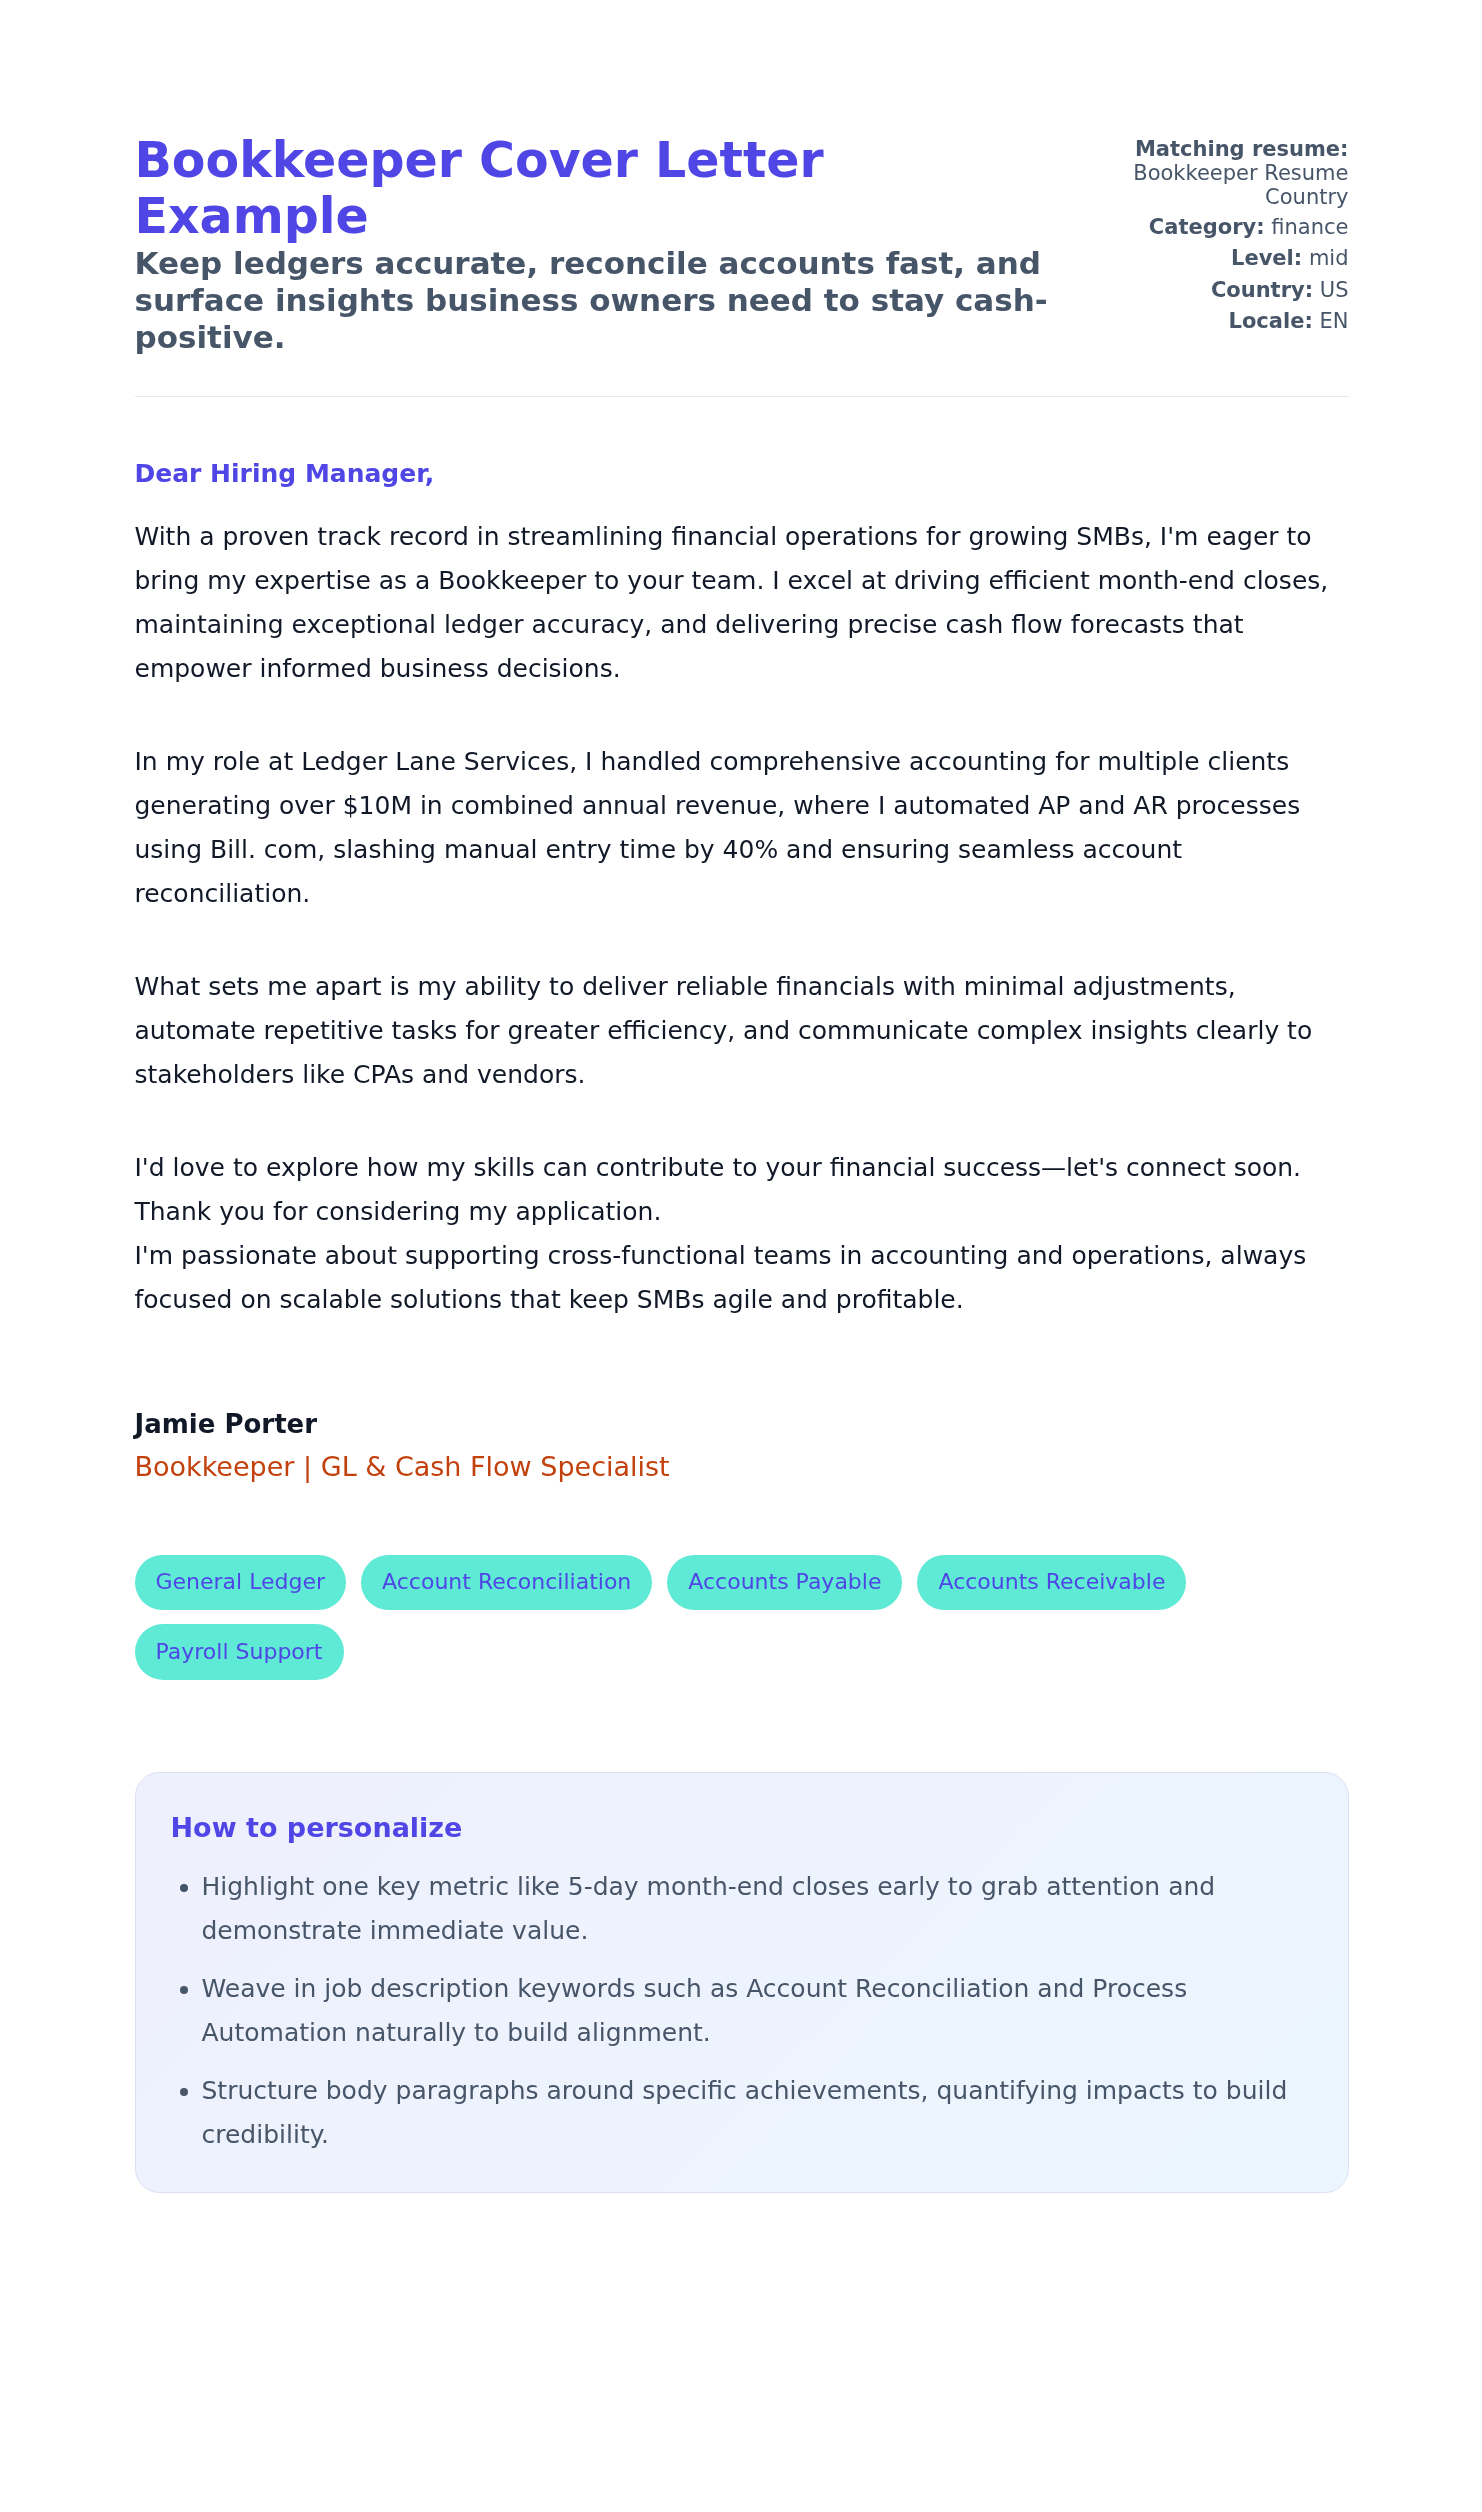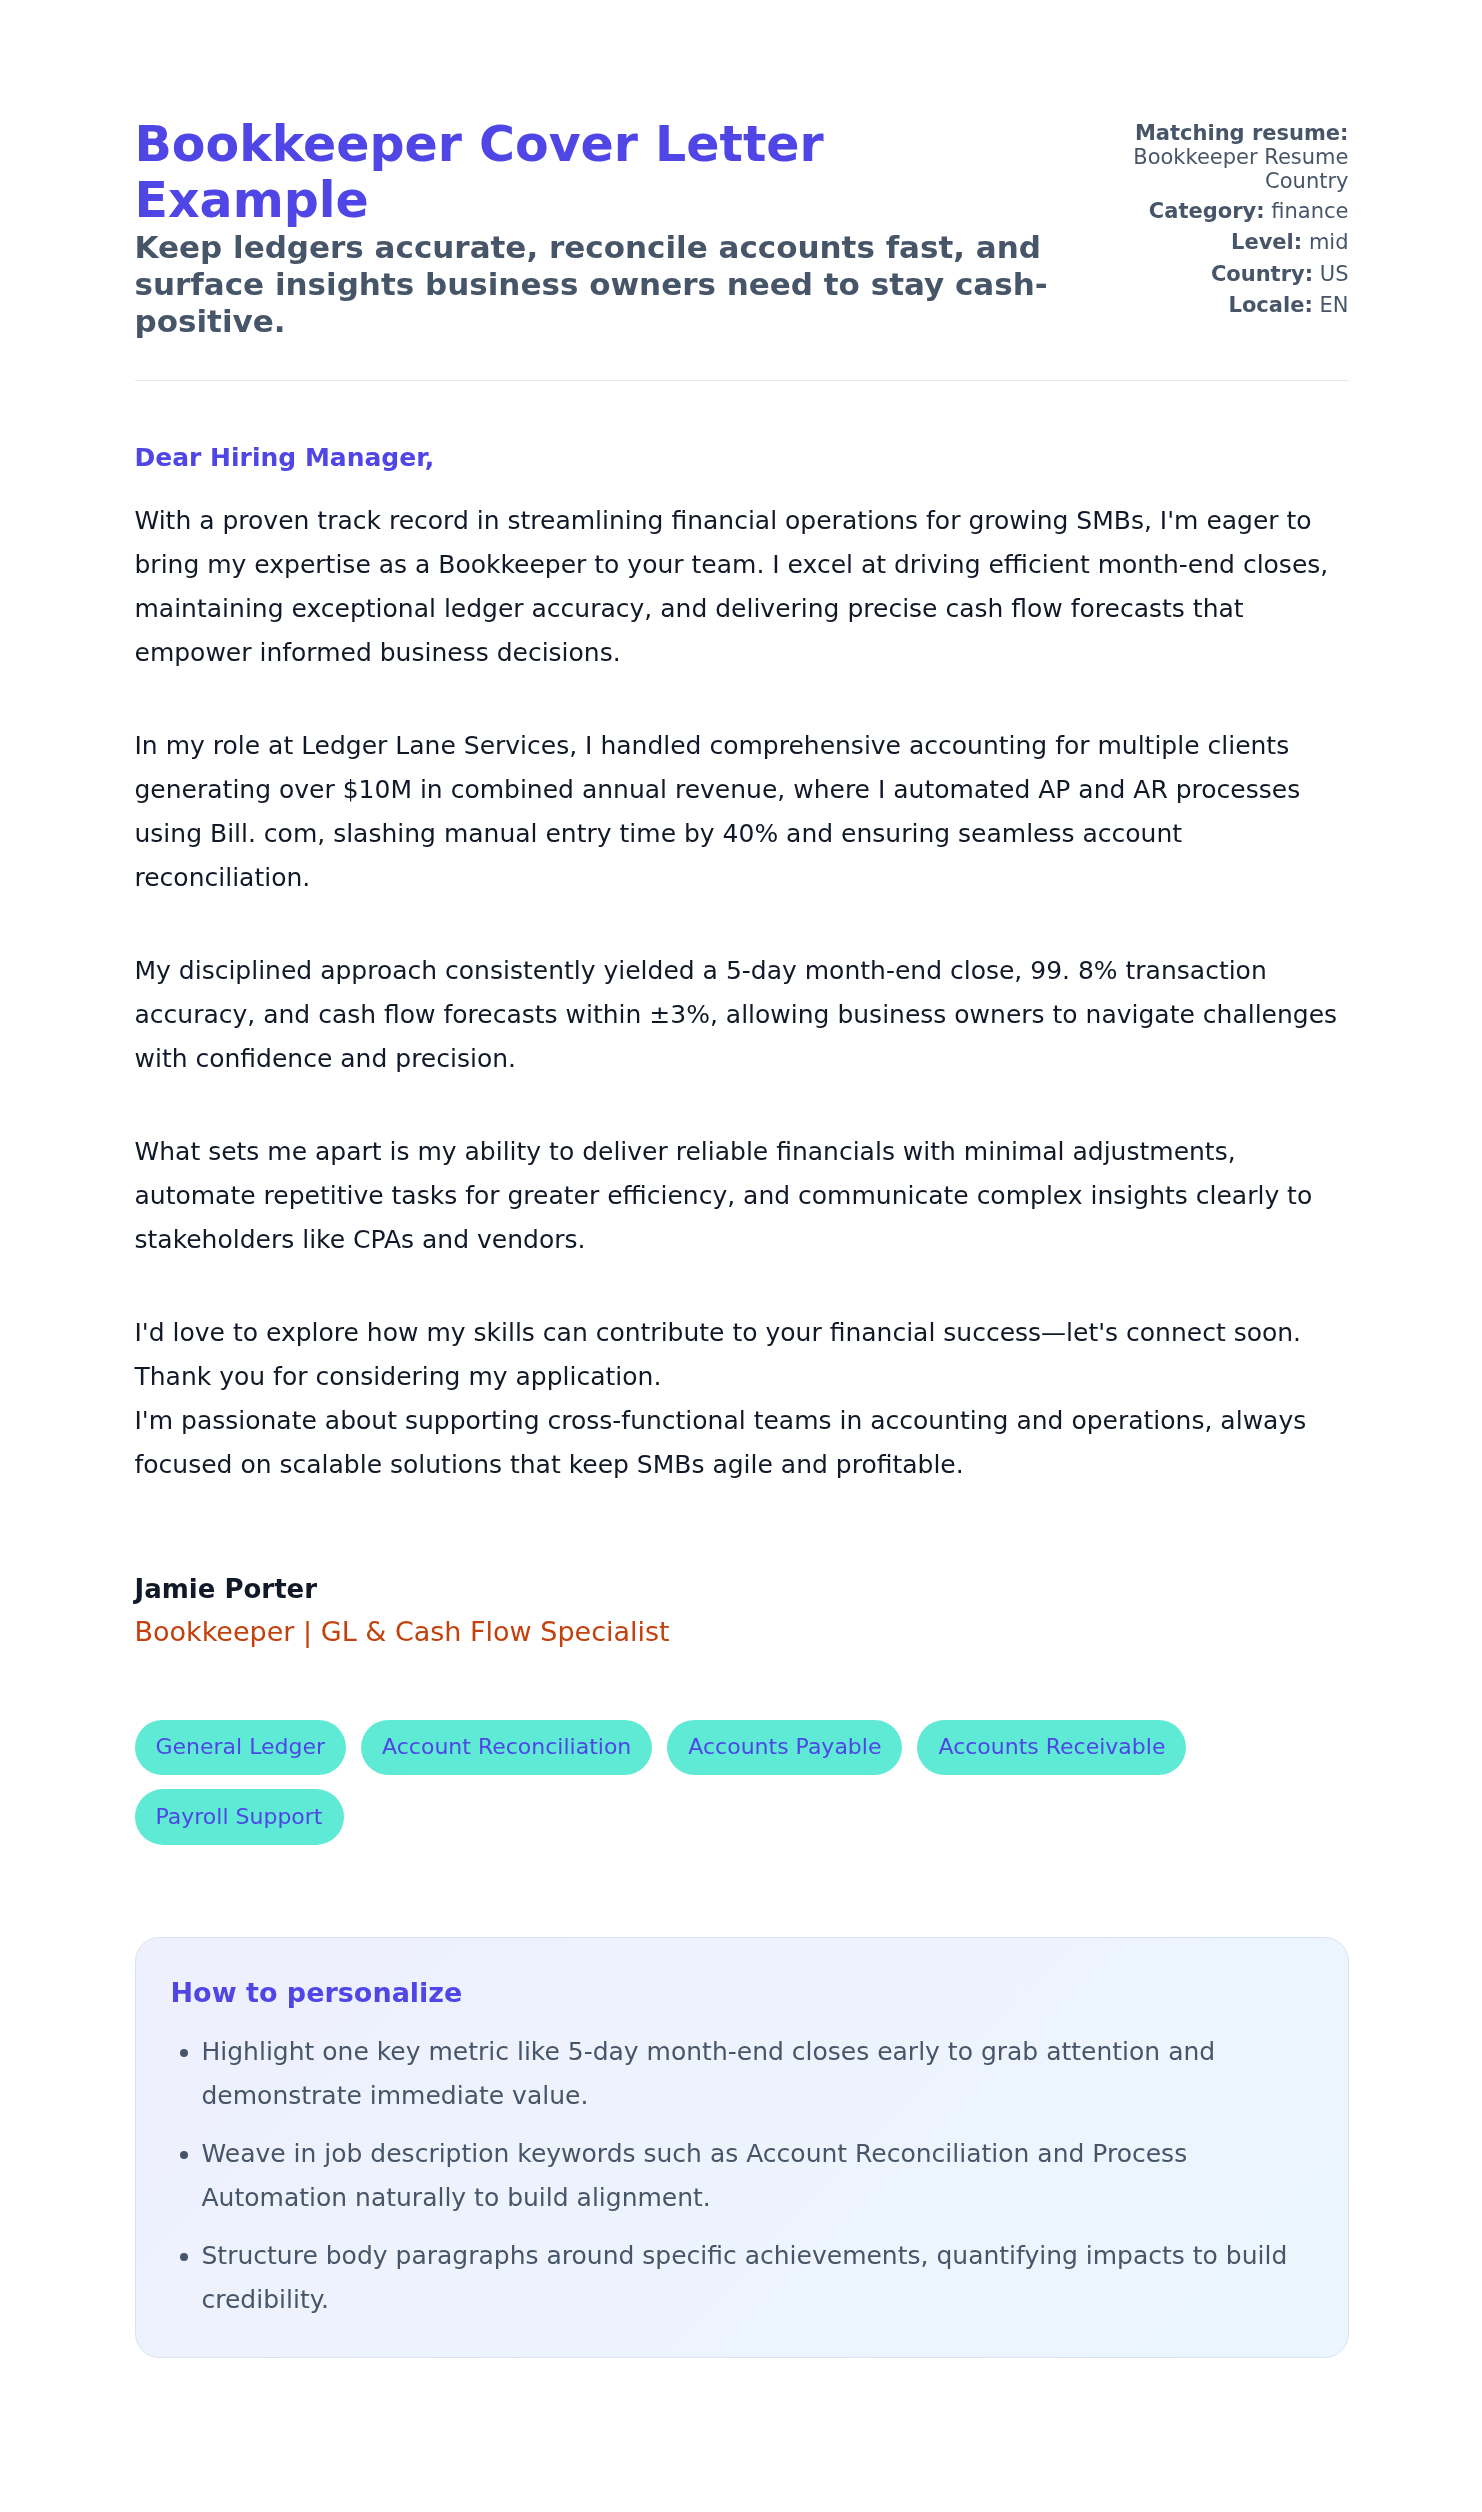--- a/index.html
+++ b/index.html
@@ -5,21 +5,21 @@
   html, body { margin: 0; padding: 0; background: #ffffff; }
   body {
     width: 1483px;
     min-height: 2512px;
     font-family: "DejaVu Sans", sans-serif;
     color: #111827;
   }
   .page {
     position: relative;
     width: 1214px;
-    margin: 0 auto;
+    margin: 16px auto;
     padding-top: 117px;
   }
   .header {
     display: flex;
     justify-content: space-between;
     align-items: flex-start;
     padding-bottom: 40px;
     border-bottom: 1.7px solid #e5e7eb;
   }
   .header-left { width: 951px; }
@@ -146,21 +146,20 @@
         <span class="meta-label">Locale:</span>
         <span>EN</span>
       </div>
     </div>
   </header>
 
   <main>
     <p class="salutation">Dear Hiring Manager,</p>
     <p class="para">With a proven track record in streamlining financial operations for growing SMBs, I'm eager to bring my expertise as a Bookkeeper to your team. I excel at driving efficient month-end closes, maintaining exceptional ledger accuracy, and delivering precise cash flow forecasts that empower informed business decisions.</p>
     <p class="para">In my role at Ledger Lane Services, I handled comprehensive accounting for multiple clients generating over $10M in combined annual revenue, where I automated AP and AR processes using Bill. com, slashing manual entry time by 40% and ensuring seamless account reconciliation.</p>
-    <p class="para">My disciplined approach consistently yielded a 5-day month-end close, 99. 8% transaction accuracy, and cash flow forecasts within ±3%, allowing business owners to navigate challenges with confidence and precision.</p>
     <p class="para">What sets me apart is my ability to deliver reliable financials with minimal adjustments, automate repetitive tasks for greater efficiency, and communicate complex insights clearly to stakeholders like CPAs and vendors.</p>
     <p class="para" style="margin-bottom:0;">I'd love to explore how my skills can contribute to your financial success—let's connect soon. Thank you for considering my application.</p>
     <p class="para">I'm passionate about supporting cross-functional teams in accounting and operations, always focused on scalable solutions that keep SMBs agile and profitable.</p>
 
     <div>
       <p class="signature-name">Jamie Porter</p>
       <p class="signature-title">Bookkeeper | GL &amp; Cash Flow Specialist</p>
     </div>
   </main>
 

